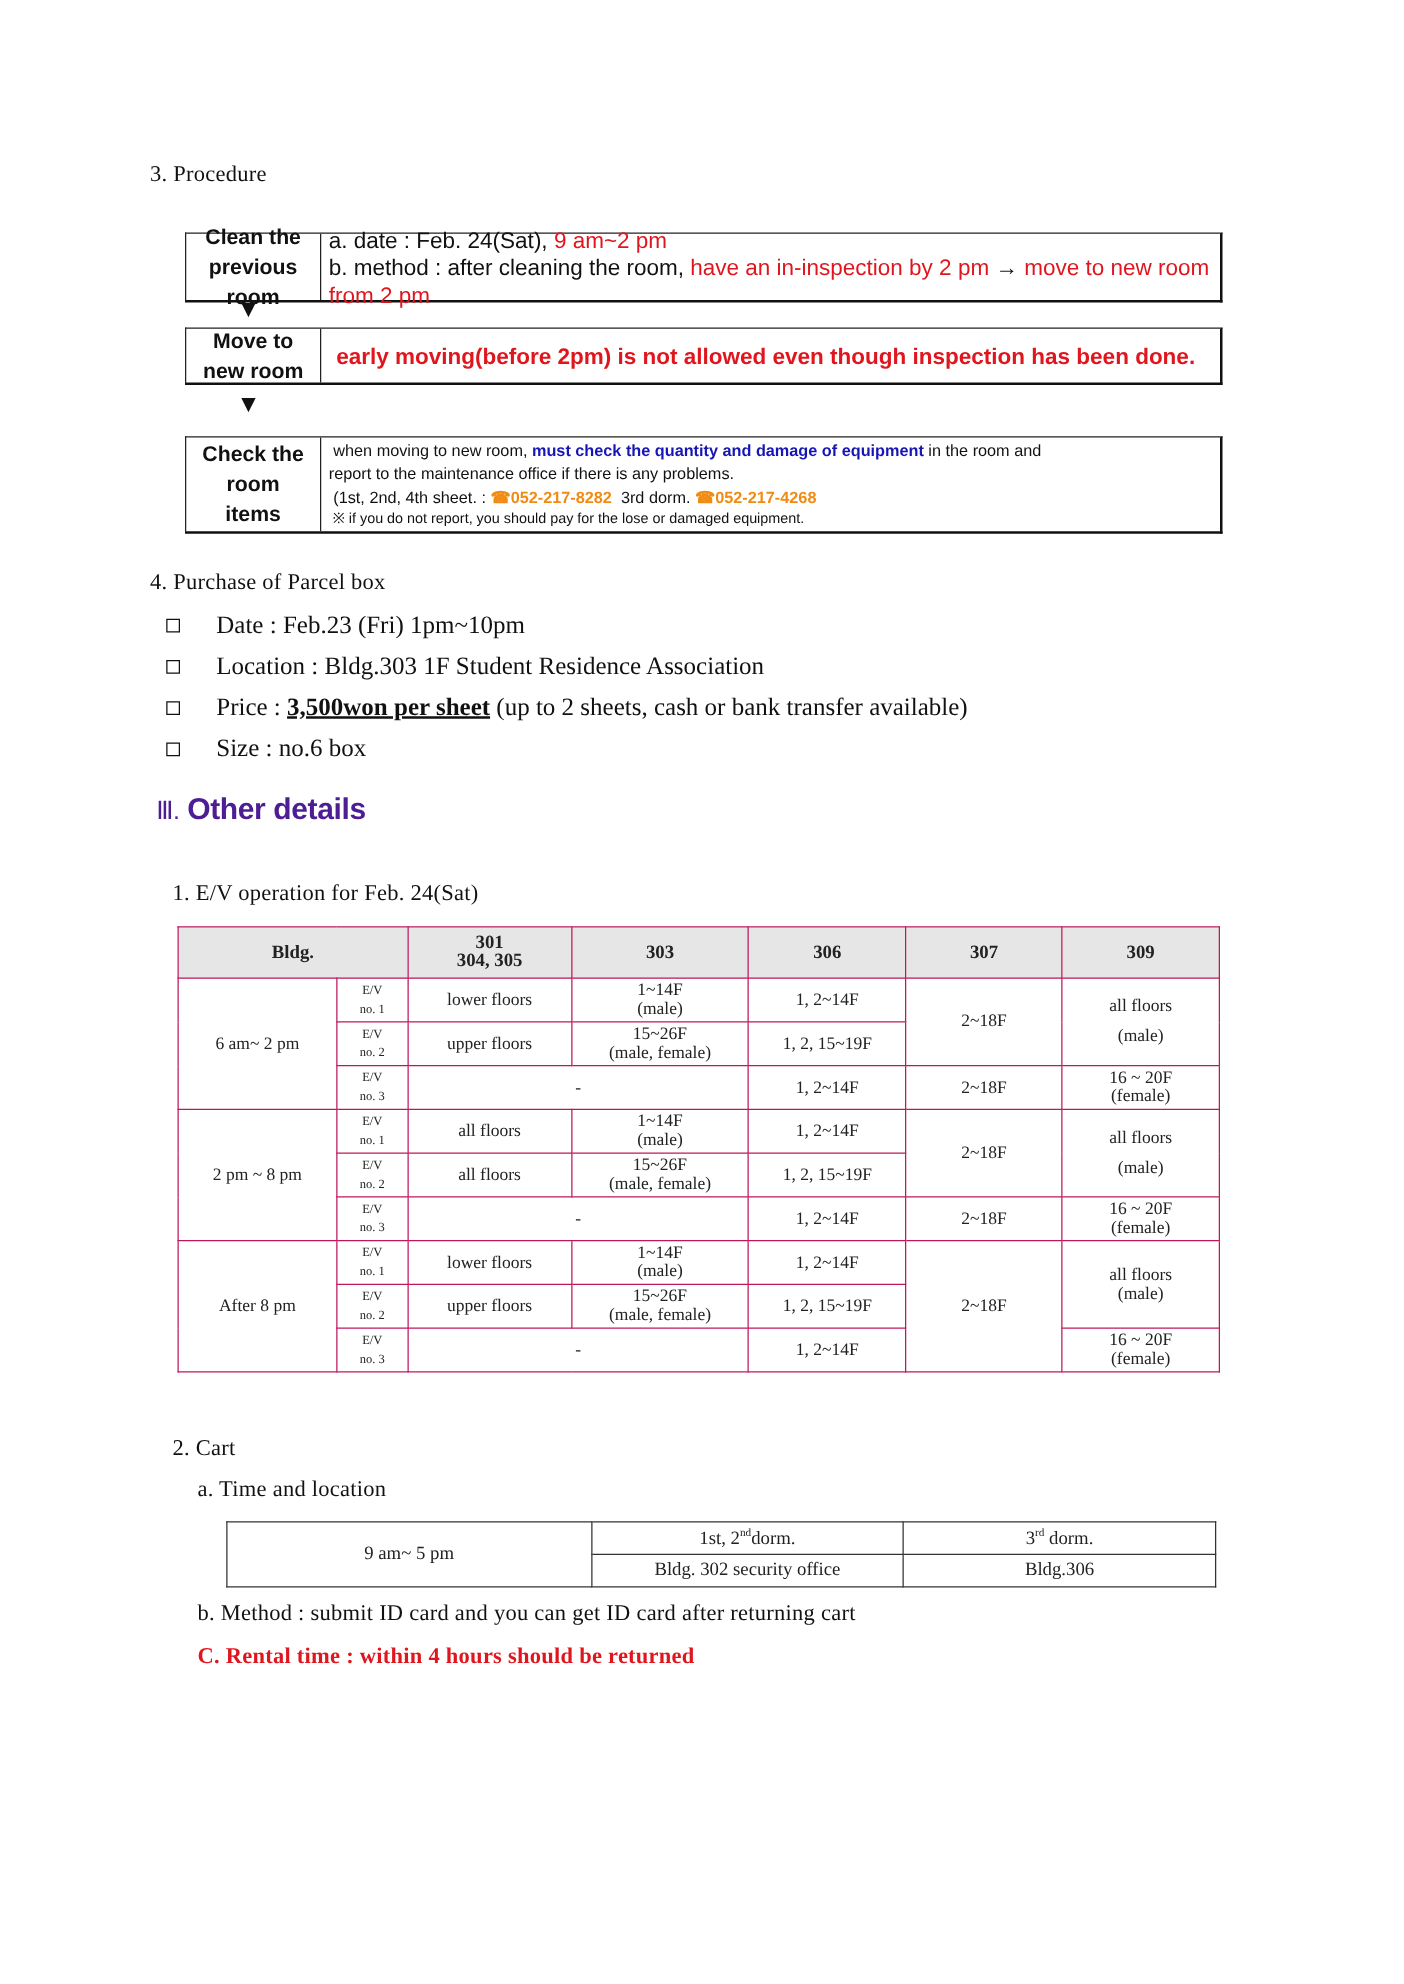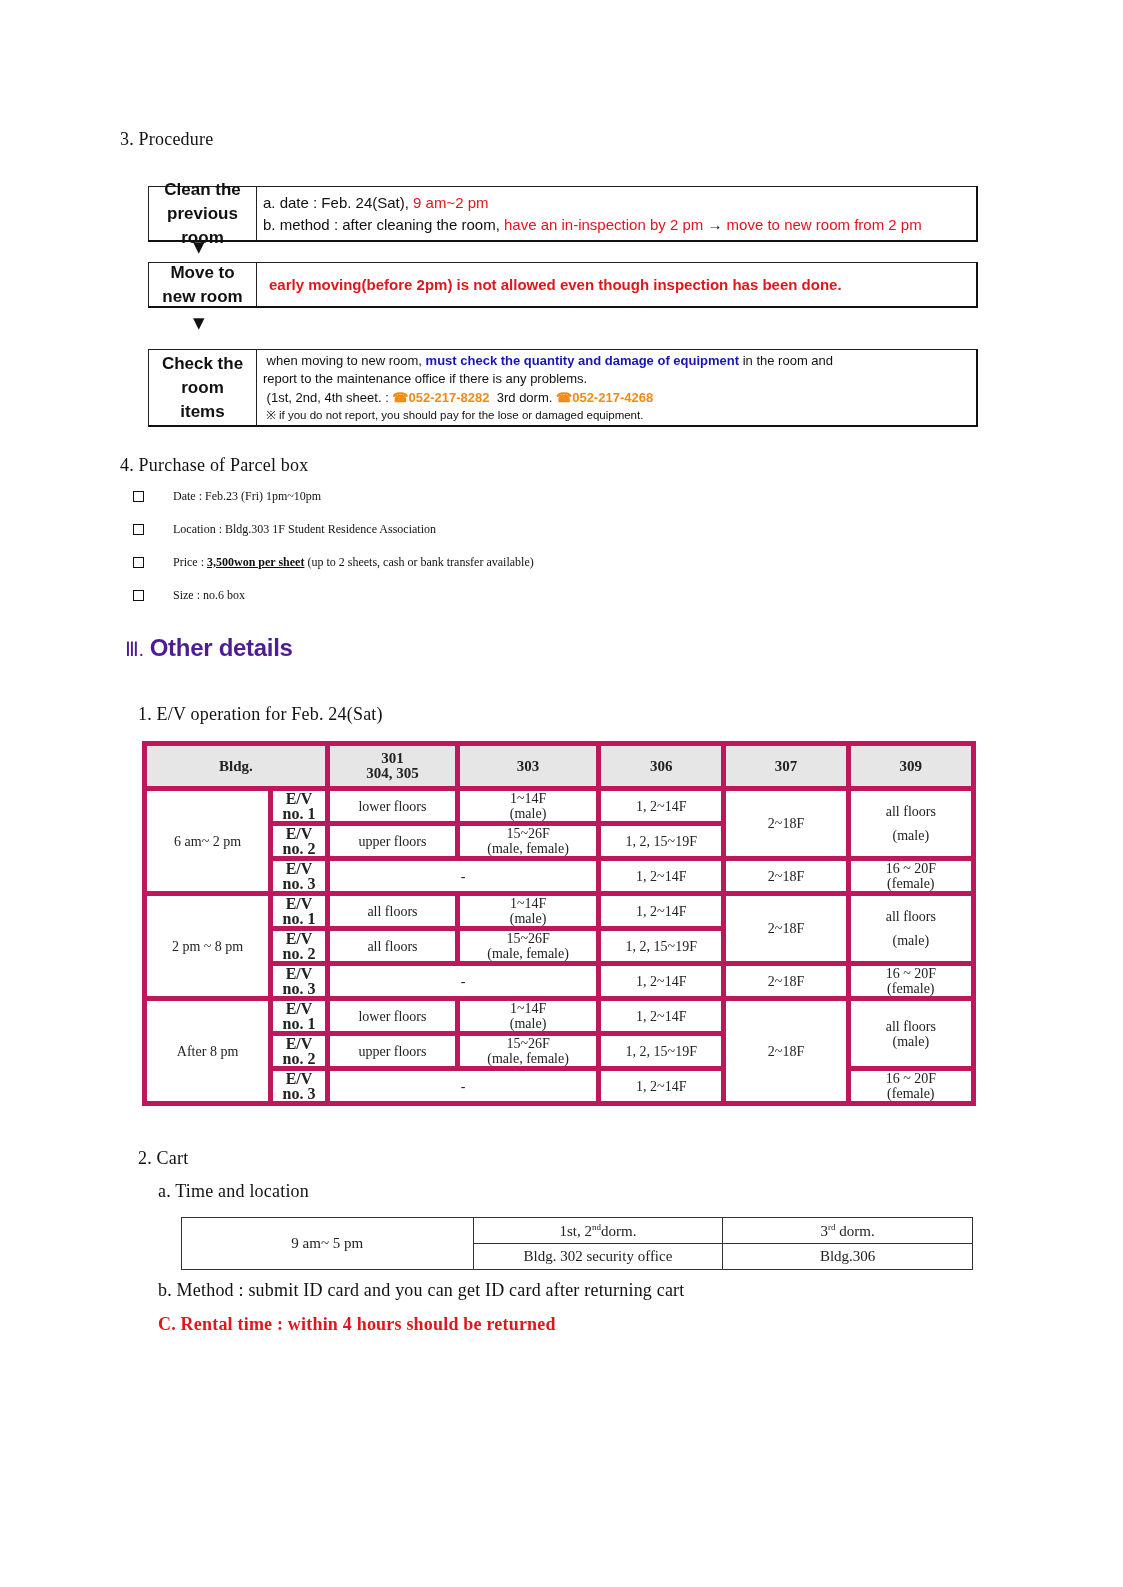--- a/index.html
+++ b/index.html
@@ -4,39 +4,39 @@
 <style>
   html, body { margin: 0; padding: 0; background: #ffffff; }
   body { width: 1123px; height: 1587px; position: relative; overflow: hidden; font-family: "Liberation Serif", serif; color: #111; }
   .abs { position: absolute; }
 
   .h-section { font-size: 18px; letter-spacing: 0.2px; }
 
   
   .proc-box { position: absolute; left: 148px; width: 830px; border: 1px solid #222; border-bottom: 2px solid #111; border-right: 2px solid #111; display: flex; box-sizing: border-box; background: #fff; }
   .proc-label { width: 108px; border-right: 1px solid #222; display: flex; align-items: center; justify-content: center; text-align: center; font-family: "Liberation Sans", sans-serif; font-weight: bold; font-size: 17px; line-height: 24px; box-sizing: border-box; }
-  .proc-body { flex: 1; padding: 0 6px; display: flex; flex-direction: column; justify-content: center; font-family: "Liberation Sans", sans-serif; font-size: 15px; line-height: 22px; box-sizing: border-box; }
+  .proc-body { flex: 1; padding: 0 6px; display: flex; flex-direction: column; justify-content: center; font-family: "Liberation Sans", sans-serif; font-size: 18px; line-height: 22px; box-sizing: border-box; }
   .red { color: #e0161e; }
   .blue { color: #1616b4; font-weight: bold; }
   .orange { color: #f08c14; font-weight: bold; }
   .bold { font-weight: bold; }
   .arrow { position: absolute; left: 193px; font-size: 15px; color: #111; font-family: "DejaVu Sans", sans-serif; }
 
-  .bullet-row { position: absolute; left: 133px; font-size: 12px; display: flex; align-items: center; }
+  .bullet-row { position: absolute; left: 133px; font-size: 20px; display: flex; align-items: center; }
   .bullet-box { width: 11px; height: 11px; border: 1.3px solid #111; margin-right: 29px; box-sizing: border-box; }
   .u { text-decoration: underline; font-weight: bold; }
 
   .roman-title { position: absolute; left: 125px; top: 634px; font-family: "Liberation Sans", sans-serif; font-weight: bold; font-size: 24px; color: #4c1d95; letter-spacing: -0.3px; }
   .roman-title .num { font-weight: normal; font-size: 20px; margin-right: 6px; }
 
   
   table.ev { position: absolute; left: 142px; top: 741px; width: 834px; border-collapse: collapse; font-family: "Liberation Serif", serif; font-size: 14px; color: #222; }
-  table.ev td, table.ev th { border: 5px solid #be185d; text-align: center; vertical-align: middle; padding: 0; line-height: 15px; }
+  table.ev td, table.ev th { border: 1px solid #be185d; text-align: center; vertical-align: middle; padding: 0; line-height: 15px; }
   table.ev th { background: #e6e6e6; font-weight: bold; height: 40px; font-size: 15px; }
-  table.ev td.evlbl { font-size: 16px; line-height: 15px; font-weight: bold; }
+  table.ev td.evlbl { font-size: 10px; line-height: 15px; }
   table.ev tr.r { height: 35px; }
 
   
   table.cart { position: absolute; left: 181px; top: 1217px; width: 792px; border-collapse: collapse; font-family: "Liberation Serif", serif; font-size: 15px; color: #222; }
   table.cart td { border: 1px solid #333; text-align: center; vertical-align: middle; height: 25px; padding: 0; }
   sup { font-size: 9px; }
 </style>
 </head>
 <body>
 

